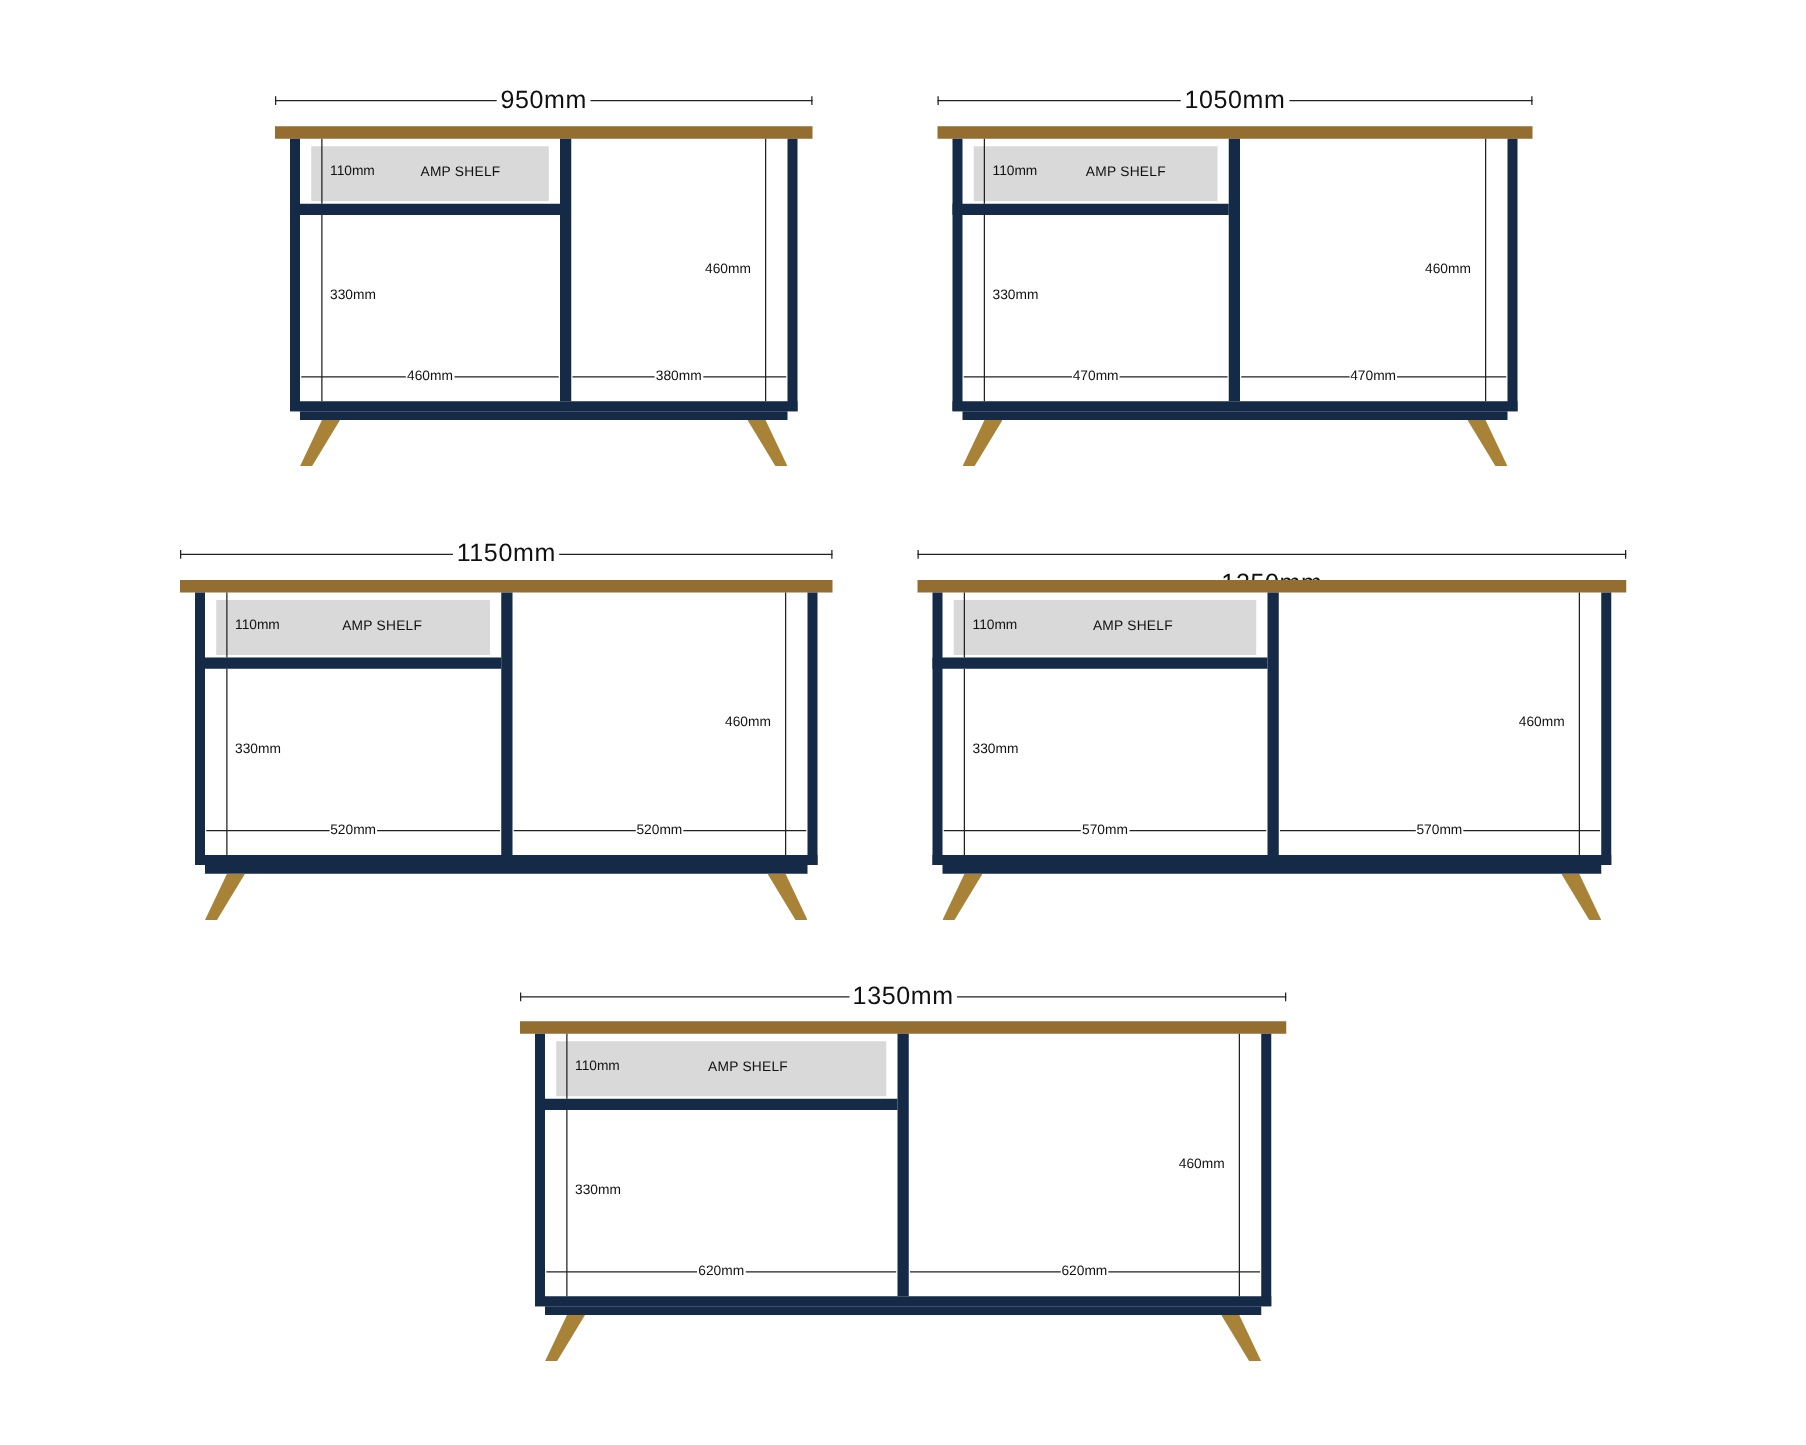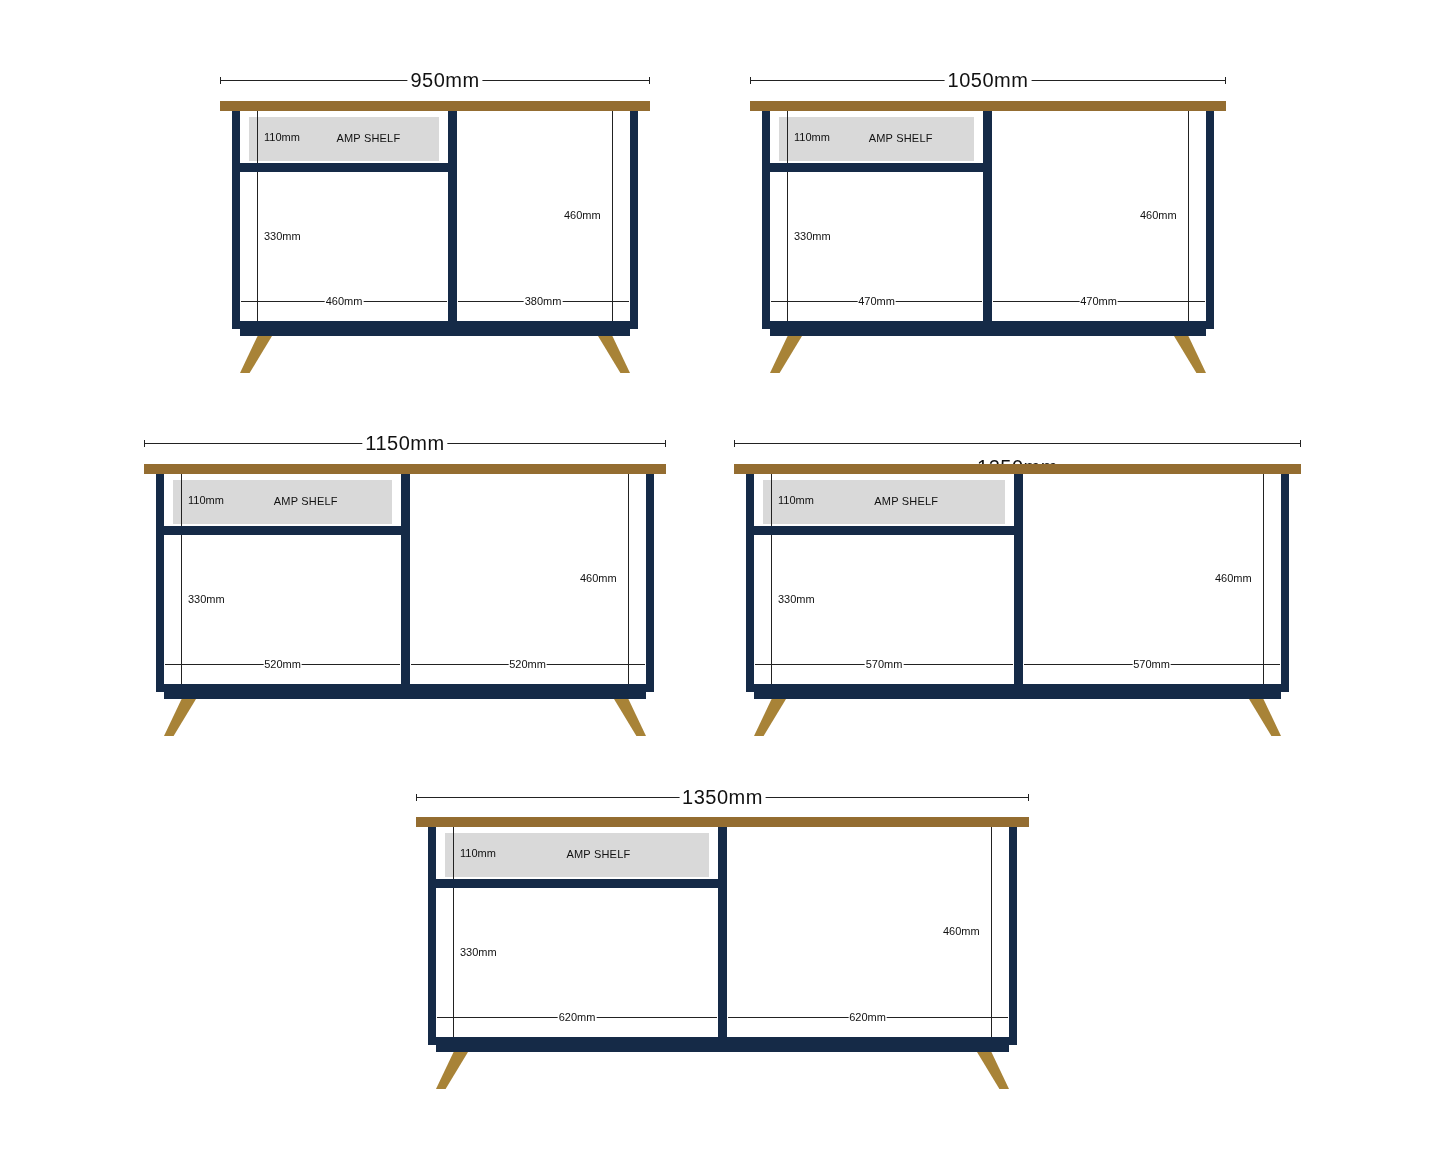--- a/index.html
+++ b/index.html
@@ -17,21 +17,21 @@
   .dimlbl{position:absolute;font-size:11px;color:#111;background:#fff;padding:0 1px;transform:translate(-50%,-50%);white-space:nowrap;line-height:12px;}
   .tick{position:absolute;width:1px;height:7px;background:#222;}
 </style>
 </head>
 <body>
 
 <div id="canvas">
     <div class="hline" style="left: 220px; top: 80px; width: 430px;"></div>
     <div class="tick" style="left: 220px; top: 77px;"></div>
     <div class="tick" style="left: 649px; top: 77px;"></div>
-    <div class="title" style="left: 445px; top: 69px;">950mm</div>
+    <div class="title" style="left: 435px; top: 69px;">950mm</div>
     <div class="abs top" style="left: 220px; top: 101px; width: 430px; height: 10px; background: rgb(148, 109, 49);"></div>
     <div class="abs frame" style="left: 232px; top: 111px; width: 8px; height: 218px;"></div>
     <div class="abs frame" style="left: 630px; top: 111px; width: 8px; height: 218px;"></div>
     <div class="abs frame" style="left: 448px; top: 111px; width: 9px; height: 210px;"></div>
     <div class="abs frame" style="left: 232px; top: 163px; width: 216px; height: 9px;"></div>
     <div class="abs frame" style="left: 232px; top: 321px; width: 406px; height: 8px;"></div>
     <div class="abs frame" style="left: 240px; top: 329px; width: 390px; height: 7px;"></div>
     <div class="amp" style="left: 249px; top: 117px; width: 190px; height: 44px; background: rgb(217, 217, 217);"></div>
     <div class="amplbl" style="left: 336.4px; top: 132px;">AMP SHELF</div>
     <div class="vline" style="left: 257px; top: 111px; height: 52px;"></div>

